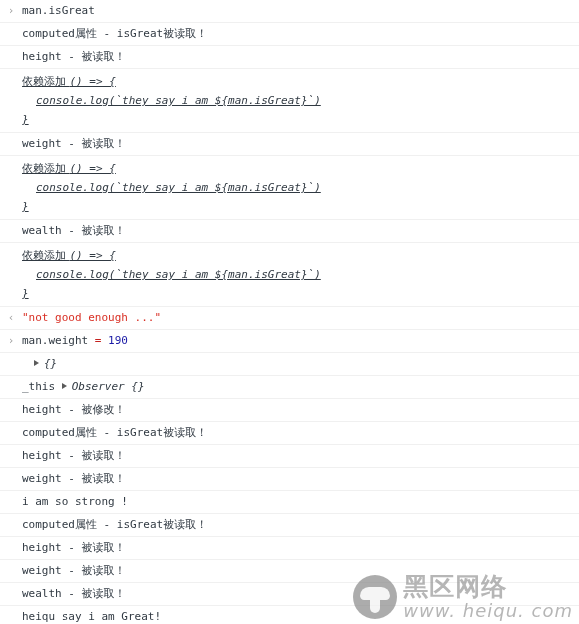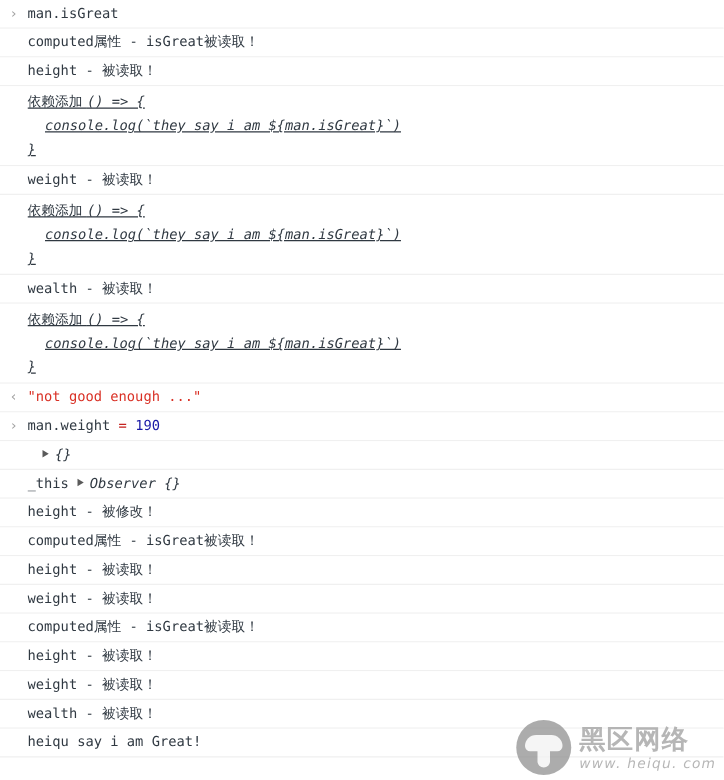--- a/index.html
+++ b/index.html
@@ -116,28 +116,28 @@
     border-radius: 3px 3px 5px 5px;
   }
   #watermark .mark-text {
     margin-left: 6px;
     display: flex;
     flex-direction: column;
     line-height: 1;
   }
   #watermark .mark-cn {
     font-family: "DejaVu Sans", "Liberation Sans", sans-serif;
-    font-size: 21px;
+    font-size: 25px;
     font-weight: bold;
     color: #9a9a9a;
     letter-spacing: 1px;
   }
   #watermark .mark-url {
     font-family: "DejaVu Sans", "Liberation Sans", sans-serif;
-    font-size: 11px;
+    font-size: 18px;
     font-style: italic;
     color: #9a9a9a;
     letter-spacing: 1px;
     margin-top: 3px;
   }
 </style>
 </head>
 <body>
 
 <div id="console">
@@ -198,20 +198,24 @@
         <div class="gutter"></div>
         <div class="content t-plain cjk-mix">computed属性 - isGreat被读取！</div>
       </div>
       <div class="row">
         <div class="gutter"></div>
         <div class="content t-plain cjk-mix">height - 被读取！</div>
       </div>
       <div class="row">
         <div class="gutter"></div>
         <div class="content t-plain cjk-mix">weight - 被读取！</div>
+      </div>
+      <div class="row">
+        <div class="gutter"></div>
+        <div class="content t-plain cjk-mix">i am so strong !</div>
       </div>
       <div class="row">
         <div class="gutter"></div>
         <div class="content t-plain cjk-mix">computed属性 - isGreat被读取！</div>
       </div>
       <div class="row">
         <div class="gutter"></div>
         <div class="content t-plain cjk-mix">height - 被读取！</div>
       </div>
       <div class="row">

